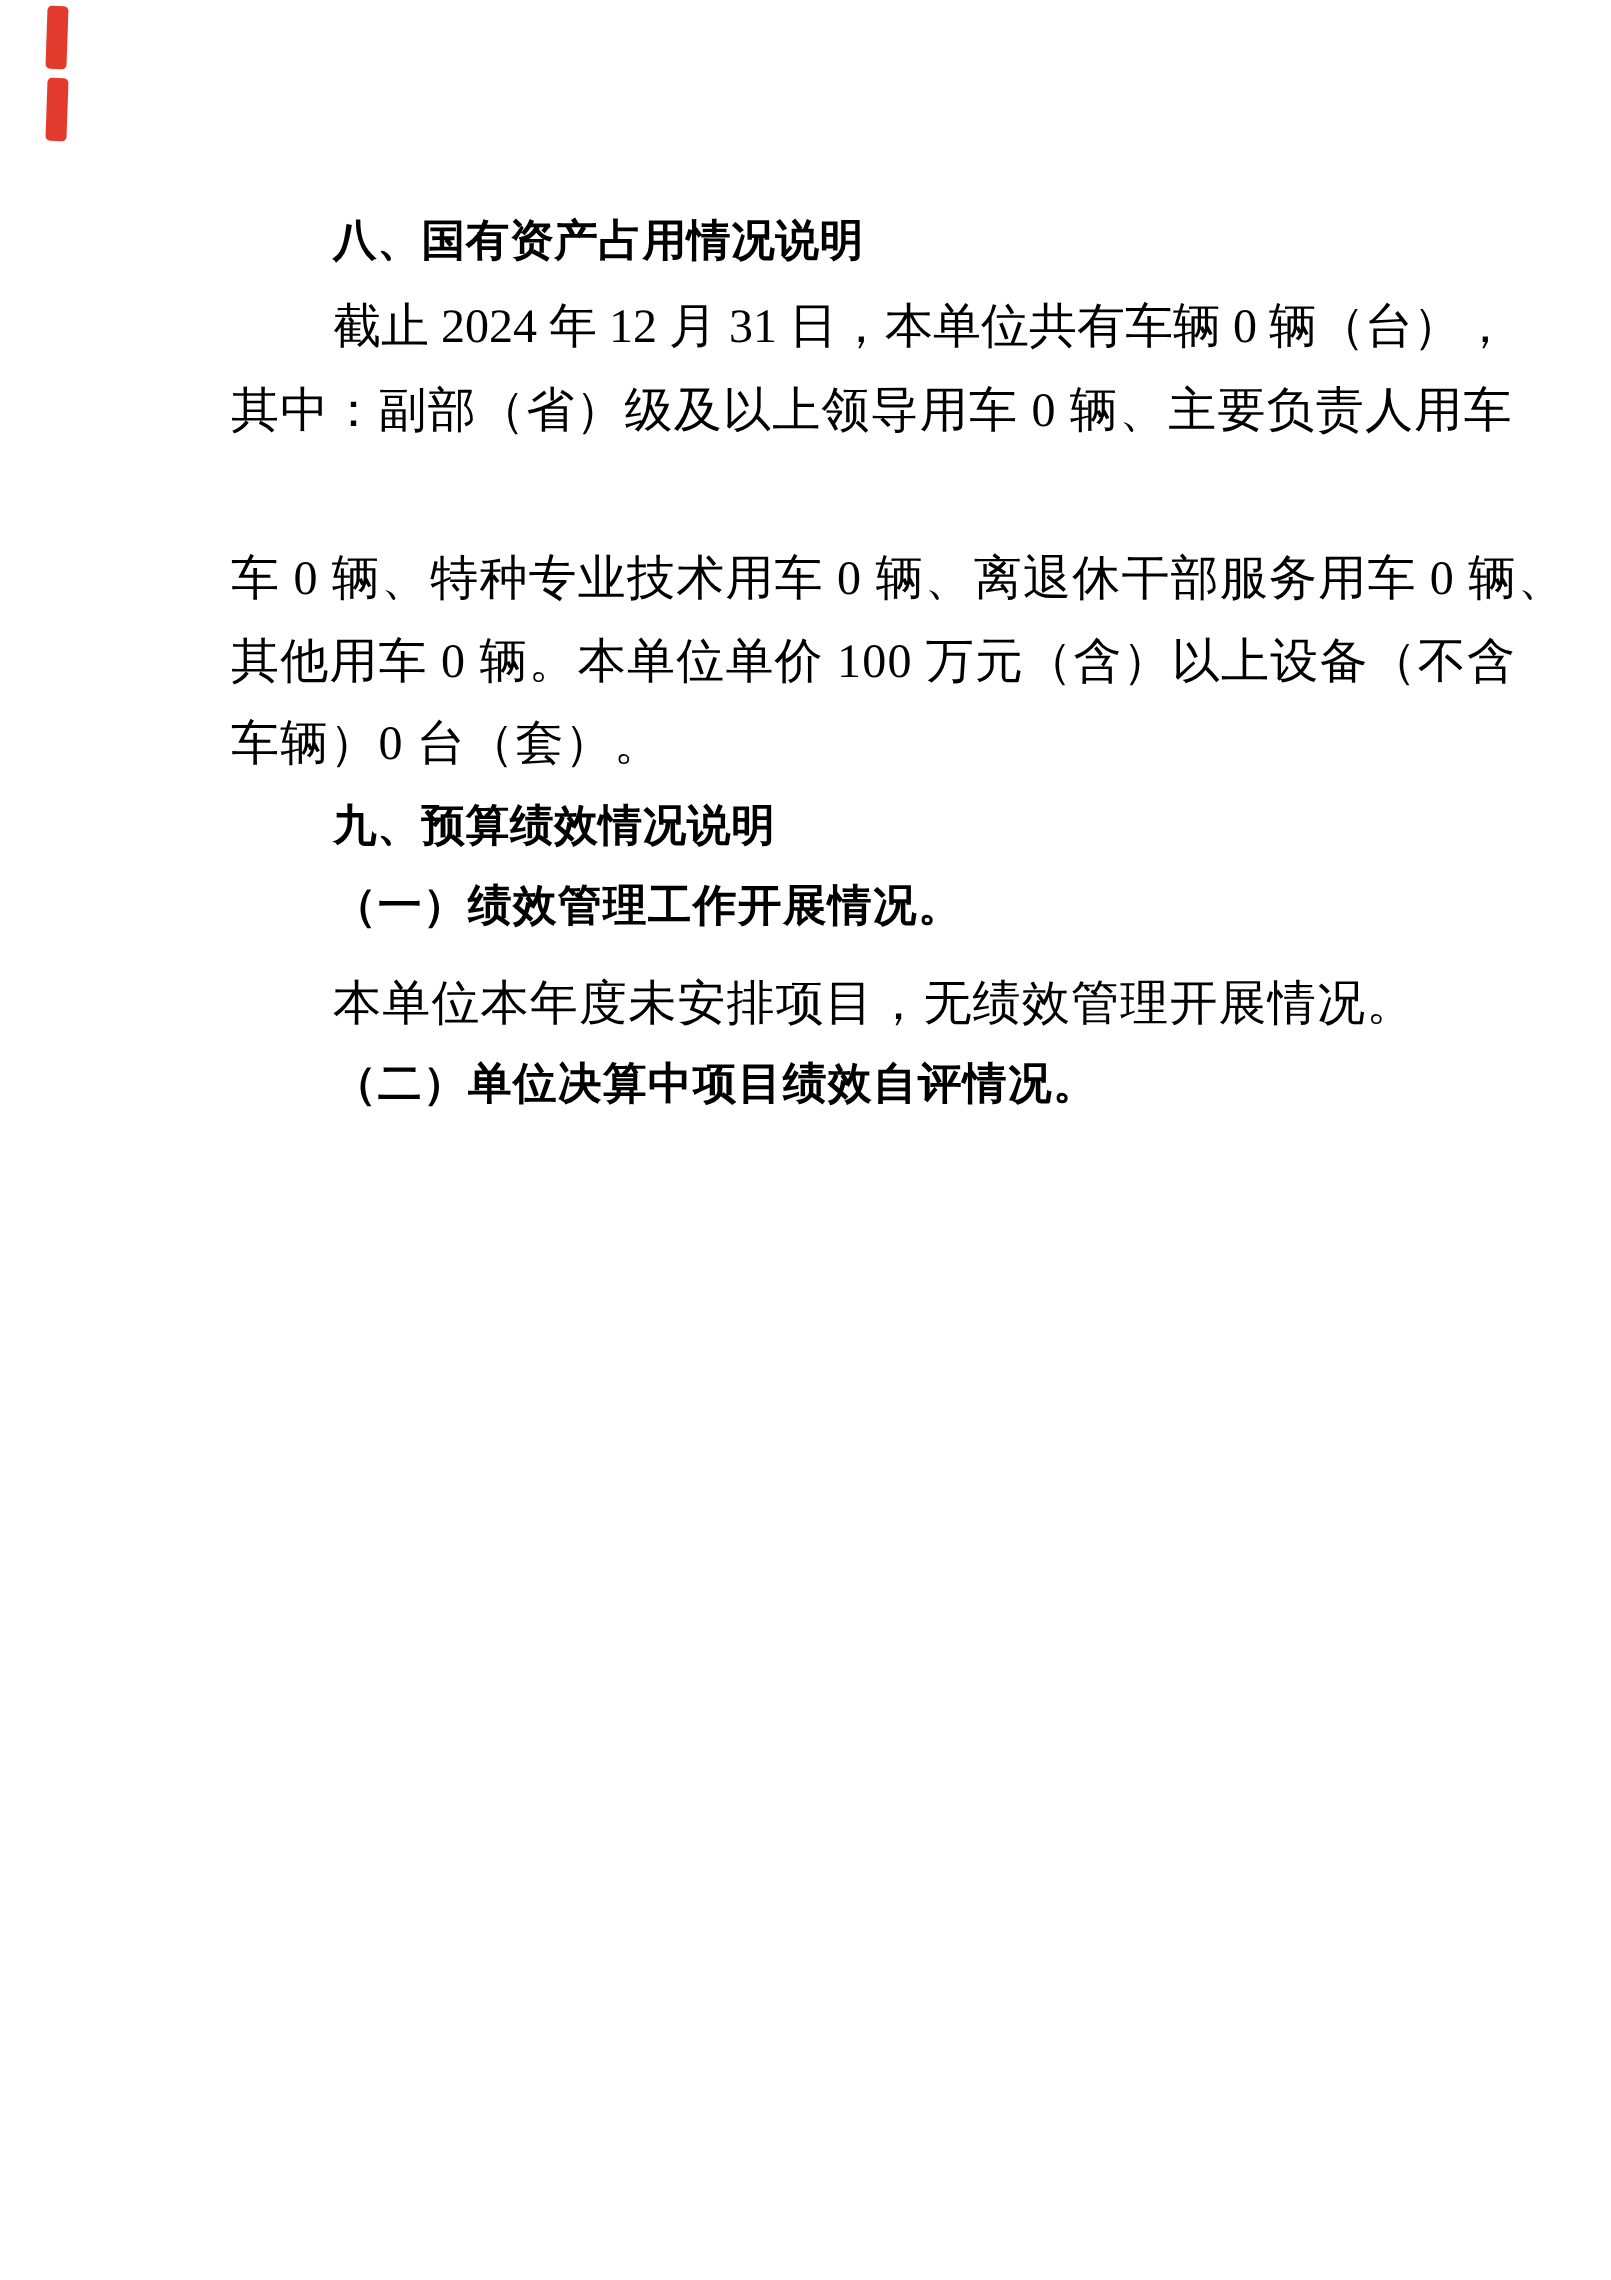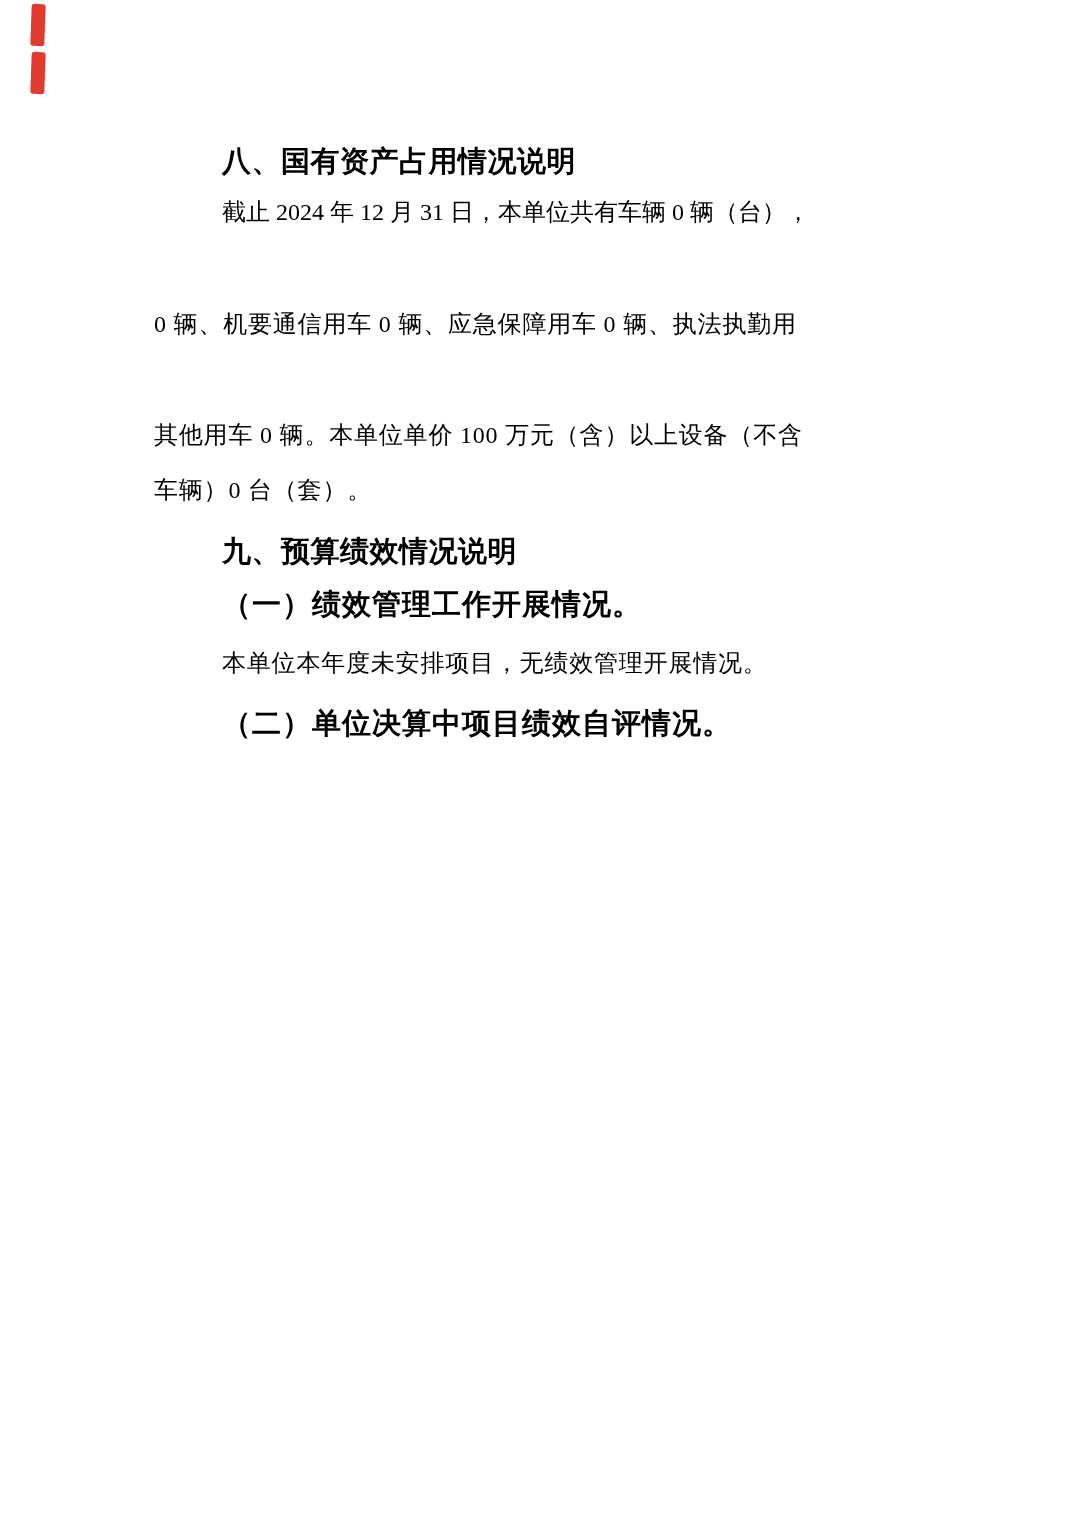--- a/index.html
+++ b/index.html
@@ -12,21 +12,21 @@
     width: 1074px;
     height: 1156px;
     background: #ffffff;
     overflow: hidden;
     font-family: "Liberation Serif", "DejaVu Serif", serif;
     color: #000000;
   }
   .line {
     position: absolute;
     white-space: pre;
-    font-size: 24px;
+    font-size: 32px;
     line-height: 1.15;
     letter-spacing: 0.8px;
     color: #000000;
   }
   .indent { left: 222px; }
   .flush  { left: 154px; }
   .h-main {
     font-family: "Liberation Sans", "DejaVu Sans", sans-serif;
     font-weight: bold;
     font-size: 29px;
@@ -63,23 +63,24 @@
 
 <div id="page">
 
   <div id="red-mark-1" class="red-mark" style="background: rgb(226, 59, 45);"></div>
   <div id="red-mark-2" class="red-mark" style="background: rgb(226, 59, 45);"></div>
 
   <div class="line h-main indent" style="top:145px">八、国有资产占用情况说明</div>
 
   <div class="line para-first indent" style="top:199px">截止 2024 年 12 月 31 日，本单位共有车辆 0 辆（台），</div>
 
+  <div class="line flush" style="top:255px">其中：副部（省）级及以上领导用车 0 辆、主要负责人用车</div>
 
-  <div class="line flush" style="top:311px">0 辆、机要通信用车 0 辆、应急保障用车 0 辆、执法执勤用</div>
 
+  <div class="line flush" style="top:367px">车 0 辆、特种专业技术用车 0 辆、离退休干部服务用车 0 辆、</div>
 
   <div class="line flush" style="top:422px">其他用车 0 辆。本单位单价 100 万元（含）以上设备（不含</div>
 
   <div class="line flush" style="top:477px">车辆）0 台（套）。</div>
 
   <div class="line h-main indent" style="top:535px">九、预算绩效情况说明</div>
 
   <div class="line h-sub indent" style="top:588px">（一）绩效管理工作开展情况。</div>
 
   <div class="line indent" style="top:650px">本单位本年度未安排项目，无绩效管理开展情况。</div>

